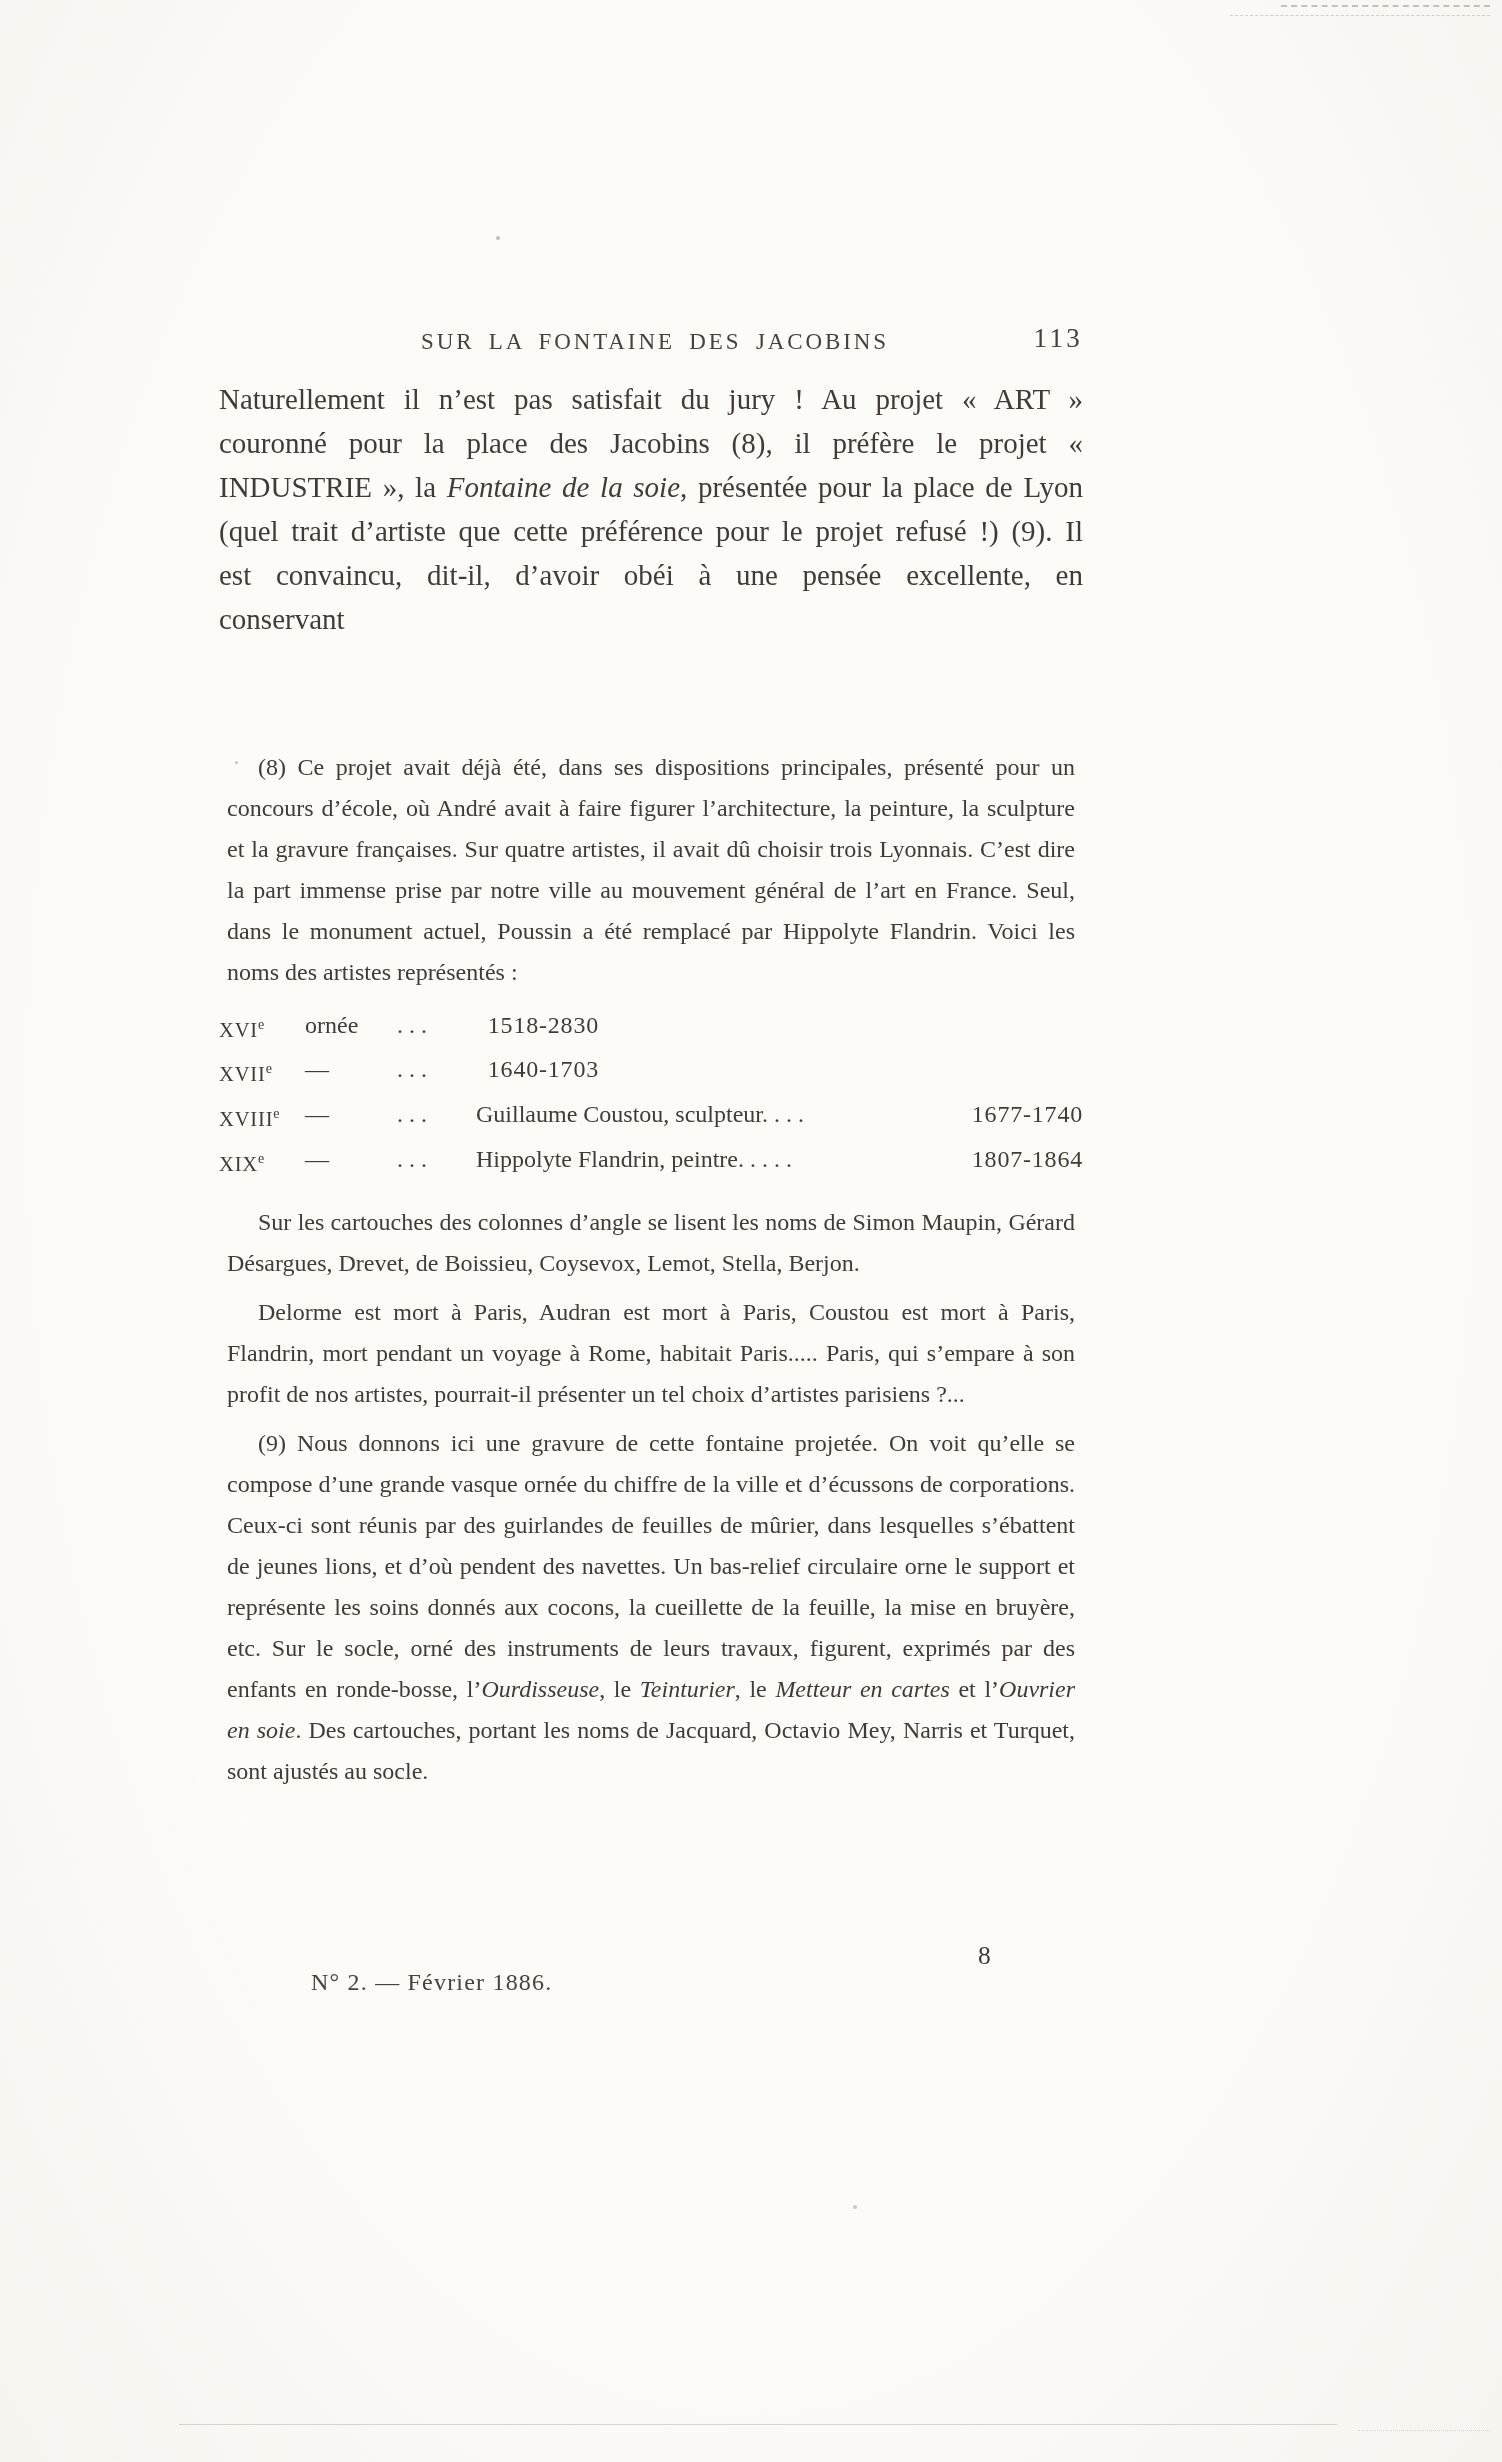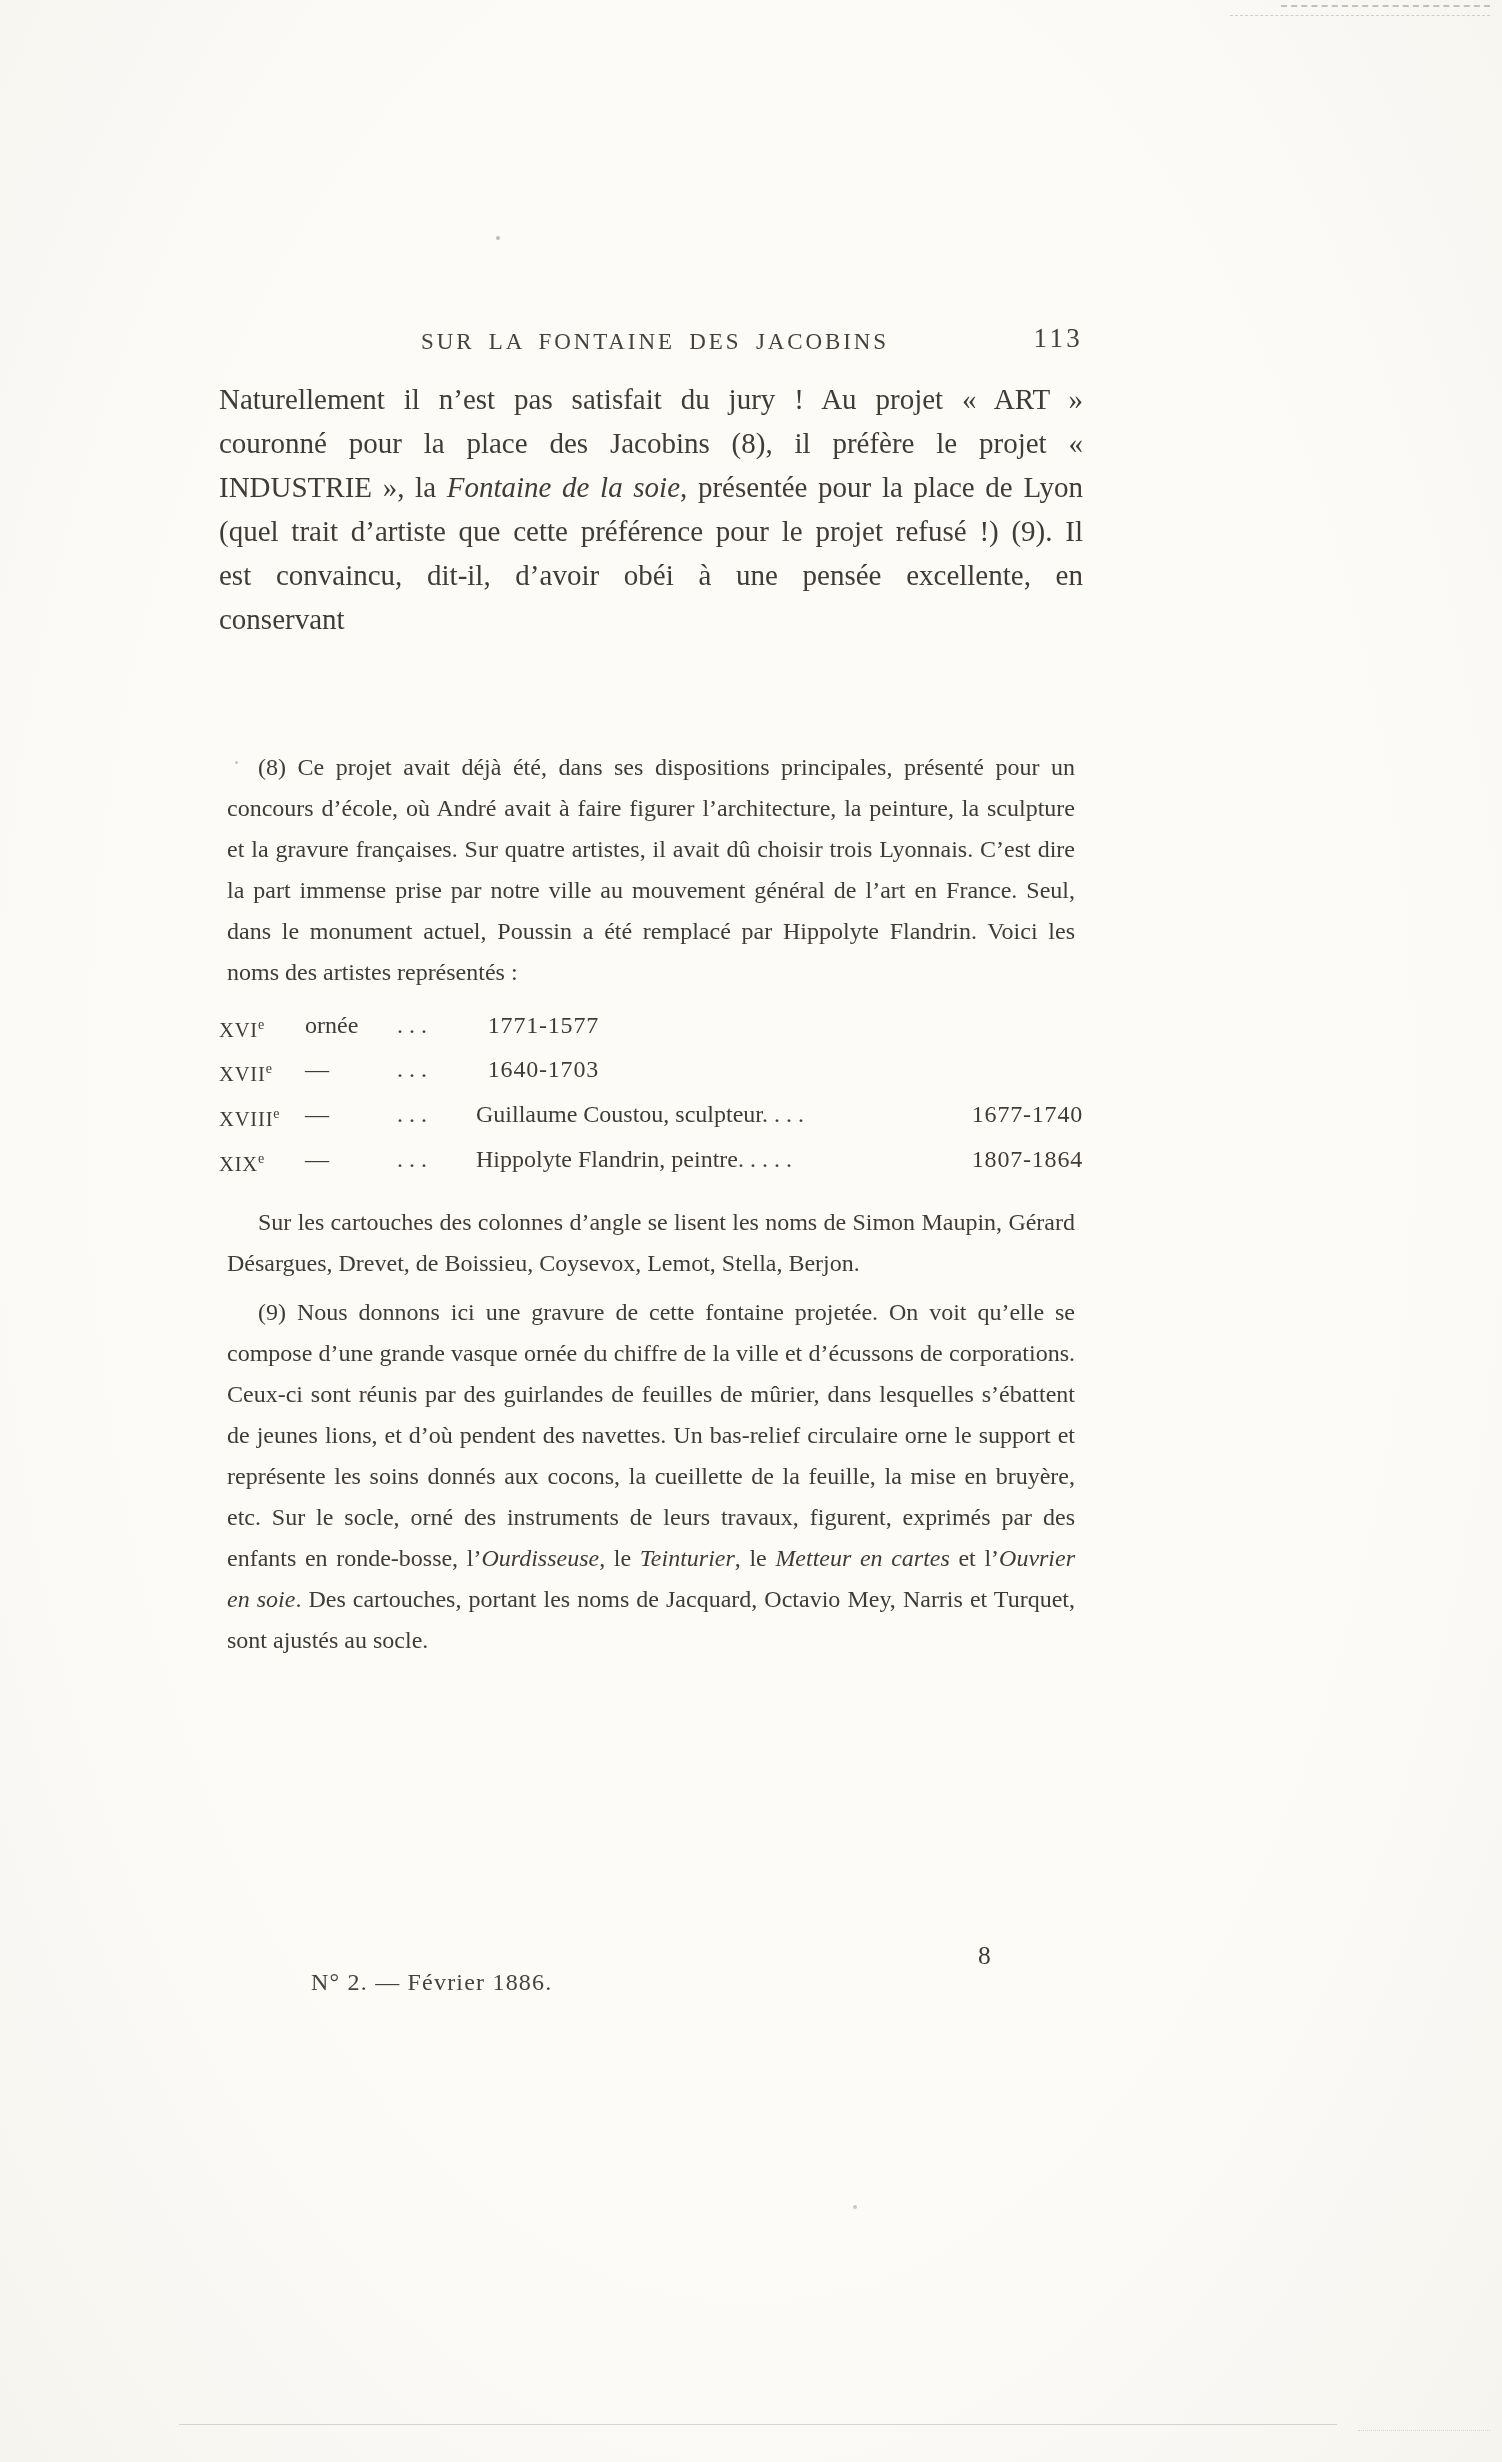--- a/index.html
+++ b/index.html
@@ -94,21 +94,21 @@
   <div class="footnotes">
 
     <p class="fn">(8) Ce projet avait déjà été, dans ses dispositions principales, présenté pour un concours d’école, où André avait à faire figurer l’architecture, la peinture, la sculpture et la gravure françaises. Sur quatre artistes, il avait dû choisir trois Lyonnais. C’est dire la part immense prise par notre ville au mouvement général de l’art en France. Seul, dans le monument actuel, Poussin a été remplacé par Hippolyte Flandrin. Voici les noms des artistes représentés :</p>
 
     <div class="artist-table">
 
       <div class="artist-row">
         <span class="col-century"><span>XVI</span><sup>e</sup></span>
         <span class="col-era">ornée</span>
         <span class="col-dots">. . .</span>
-        <span class="col-dates">1771-1577</span>
+        <span class="col-dates">1518-2830</span>
       </div>
 
       <div class="artist-row">
         <span class="col-century"><span>XVII</span><sup>e</sup></span>
         <span class="col-era">—</span>
         <span class="col-dots">. . .</span>
         <span class="col-dates">1640-1703</span>
       </div>
 
       <div class="artist-row">
@@ -123,20 +123,21 @@
         <span class="col-century"><span>XIX</span><sup>e</sup></span>
         <span class="col-era">—</span>
         <span class="col-dots">. . .</span>
         <span class="col-name">Hippolyte Flandrin, peintre. . . . .</span>
         <span class="col-dates">1807-1864</span>
       </div>
 
     </div>
 
     <p class="fn">Sur les cartouches des colonnes d’angle se lisent les noms de Simon Maupin, Gérard Désargues, Drevet, de Boissieu, Coysevox, Lemot, Stella, Berjon.</p>
+    <p class="fn">Delorme est mort à Paris, Audran est mort à Paris, Coustou est mort à Paris, Flandrin, mort pendant un voyage à Rome, habitait Paris..... Paris, qui s’empare à son profit de nos artistes, pourrait-il présenter un tel choix d’artistes parisiens ?...</p>
     <p class="fn"><span>(9) Nous donnons ici une gravure de cette fontaine projetée. On voit qu’elle se compose d’une grande vasque ornée du chiffre de la ville et d’écussons de corporations. Ceux-ci sont réunis par des guirlandes de feuilles de mûrier, dans lesquelles s’ébattent de jeunes lions, et d’où pendent des navettes. Un bas-relief circulaire orne le support et représente les soins donnés aux cocons, la cueillette de la feuille, la mise en bruyère, etc. Sur le socle, orné des instruments de leurs travaux, figurent, exprimés par des enfants en ronde-bosse, l’</span><span style="font-style: italic;">Ourdisseuse</span><span>, le </span><span style="font-style: italic;">Teinturier</span><span>, le </span><span style="font-style: italic;">Metteur en cartes</span><span> et l’</span><span style="font-style: italic;">Ouvrier en soie</span><span>. Des cartouches, portant les noms de Jacquard, Octavio Mey, Narris et Turquet, sont ajustés au socle.</span></p>
 
   </div>
 
   <div class="footer-issue">N° 2. — Février 1886.</div>
   <div class="footer-signature">8</div>
 
 </div>
 
 

